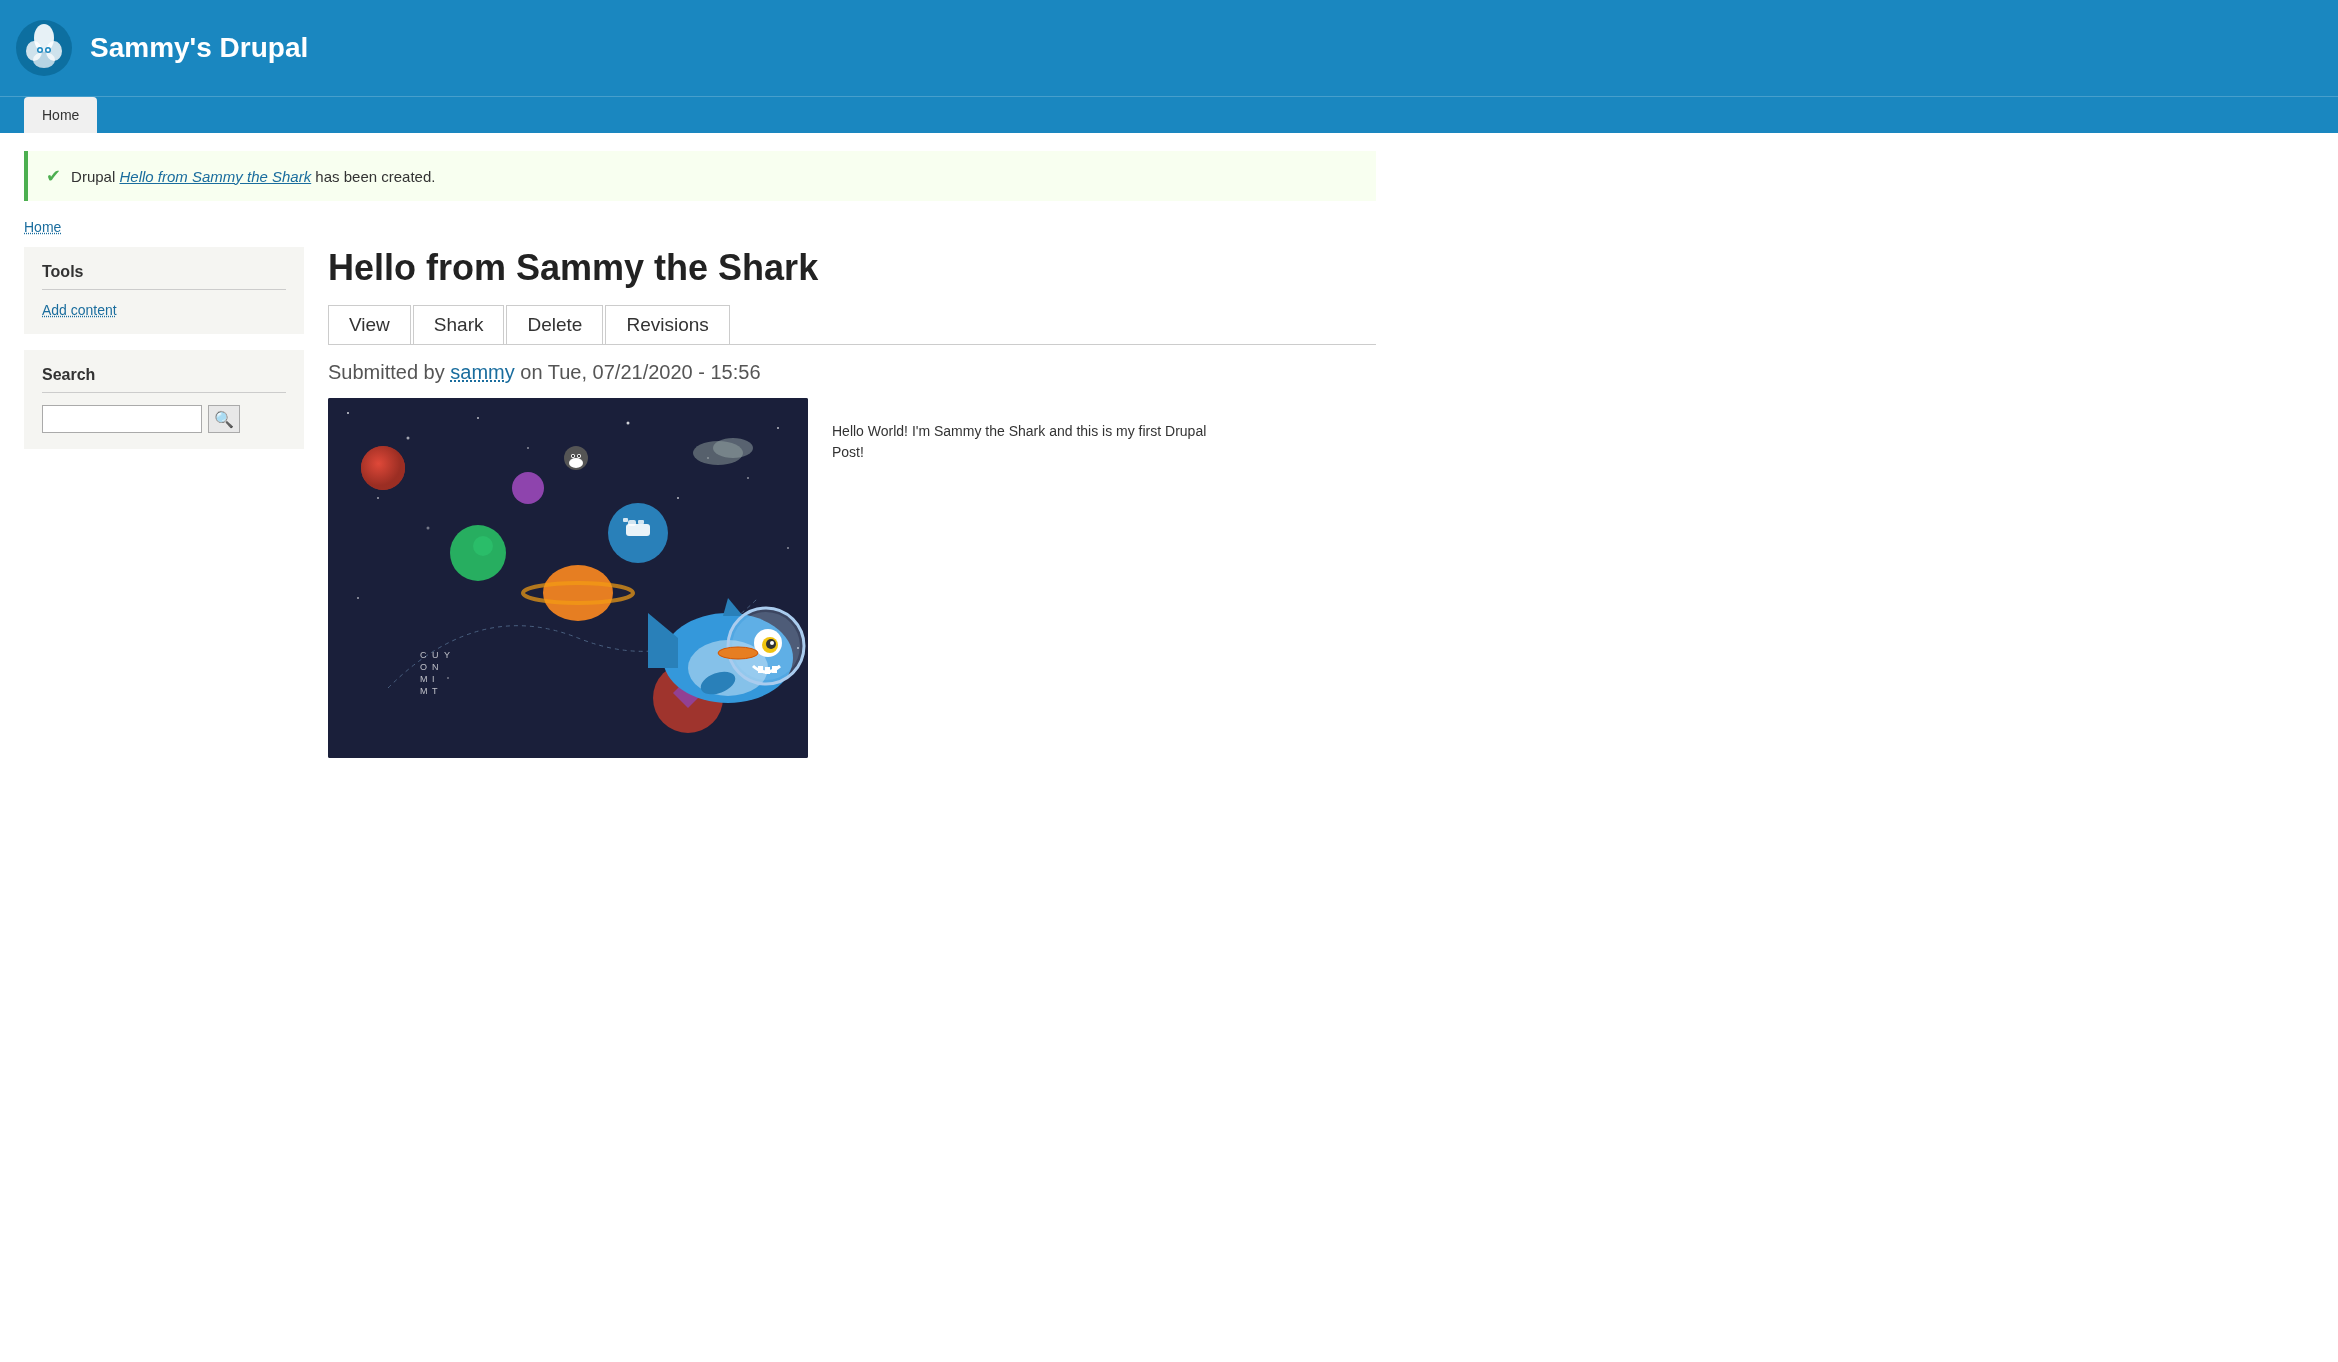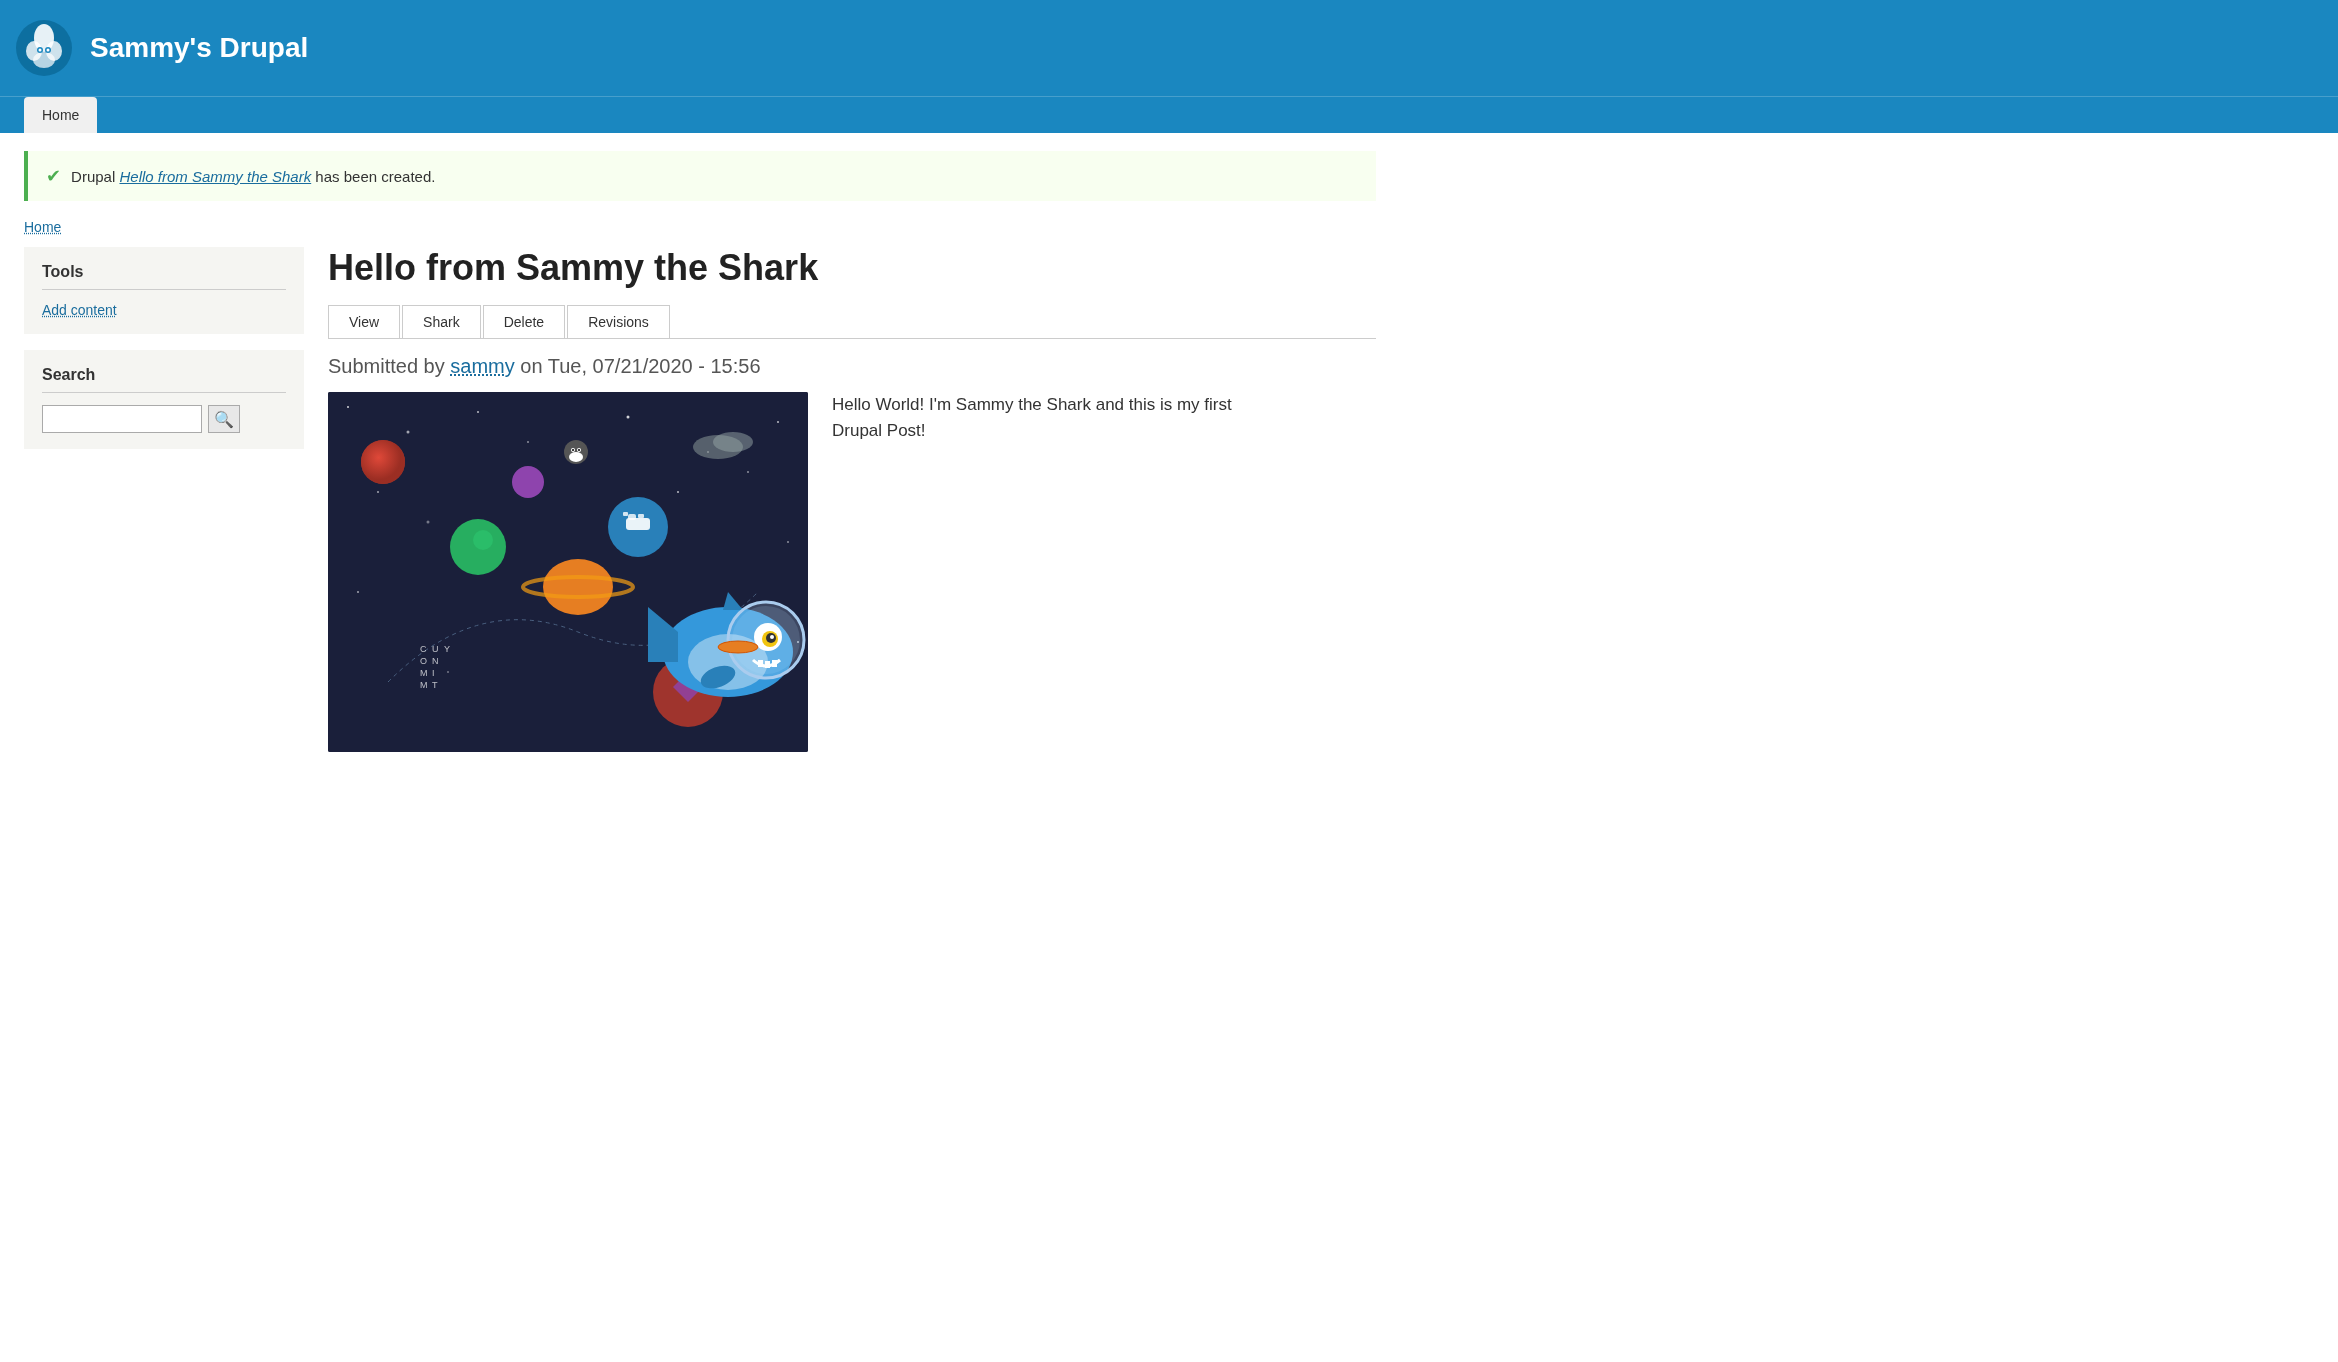--- a/index.html
+++ b/index.html
@@ -154,21 +154,21 @@
     .tabs {
       display: flex;
       gap: 0;
       border-bottom: 1px solid #ccc;
       margin-bottom: 16px;
     }
     .tab {
       padding: 8px 20px;
       border: 1px solid #ccc;
       border-bottom: none;
-      font-size: 14px;
+      font-size: 19px;
       cursor: pointer;
       background: #fff;
       color: #333;
       margin-right: 2px;
     }
 
     
     .article-meta {
       font-size: 20px;
       color: #555;
@@ -189,24 +189,25 @@
     .article-image {
       width: 480px;
       height: 360px;
       flex-shrink: 0;
       background: #1a1f3a;
       border-radius: 2px;
       position: relative;
       overflow: hidden;
     }
     .article-text {
-      font-size: 17px;
+      font-size: 14px;
       color: #333;
       line-height: 1.5;
       max-width: 400px;
+      margin-top: 23px;
     }
 
     
     .space-svg {
       width: 100%;
       height: 100%;
     }
   </style>
 </head>
 <body>

